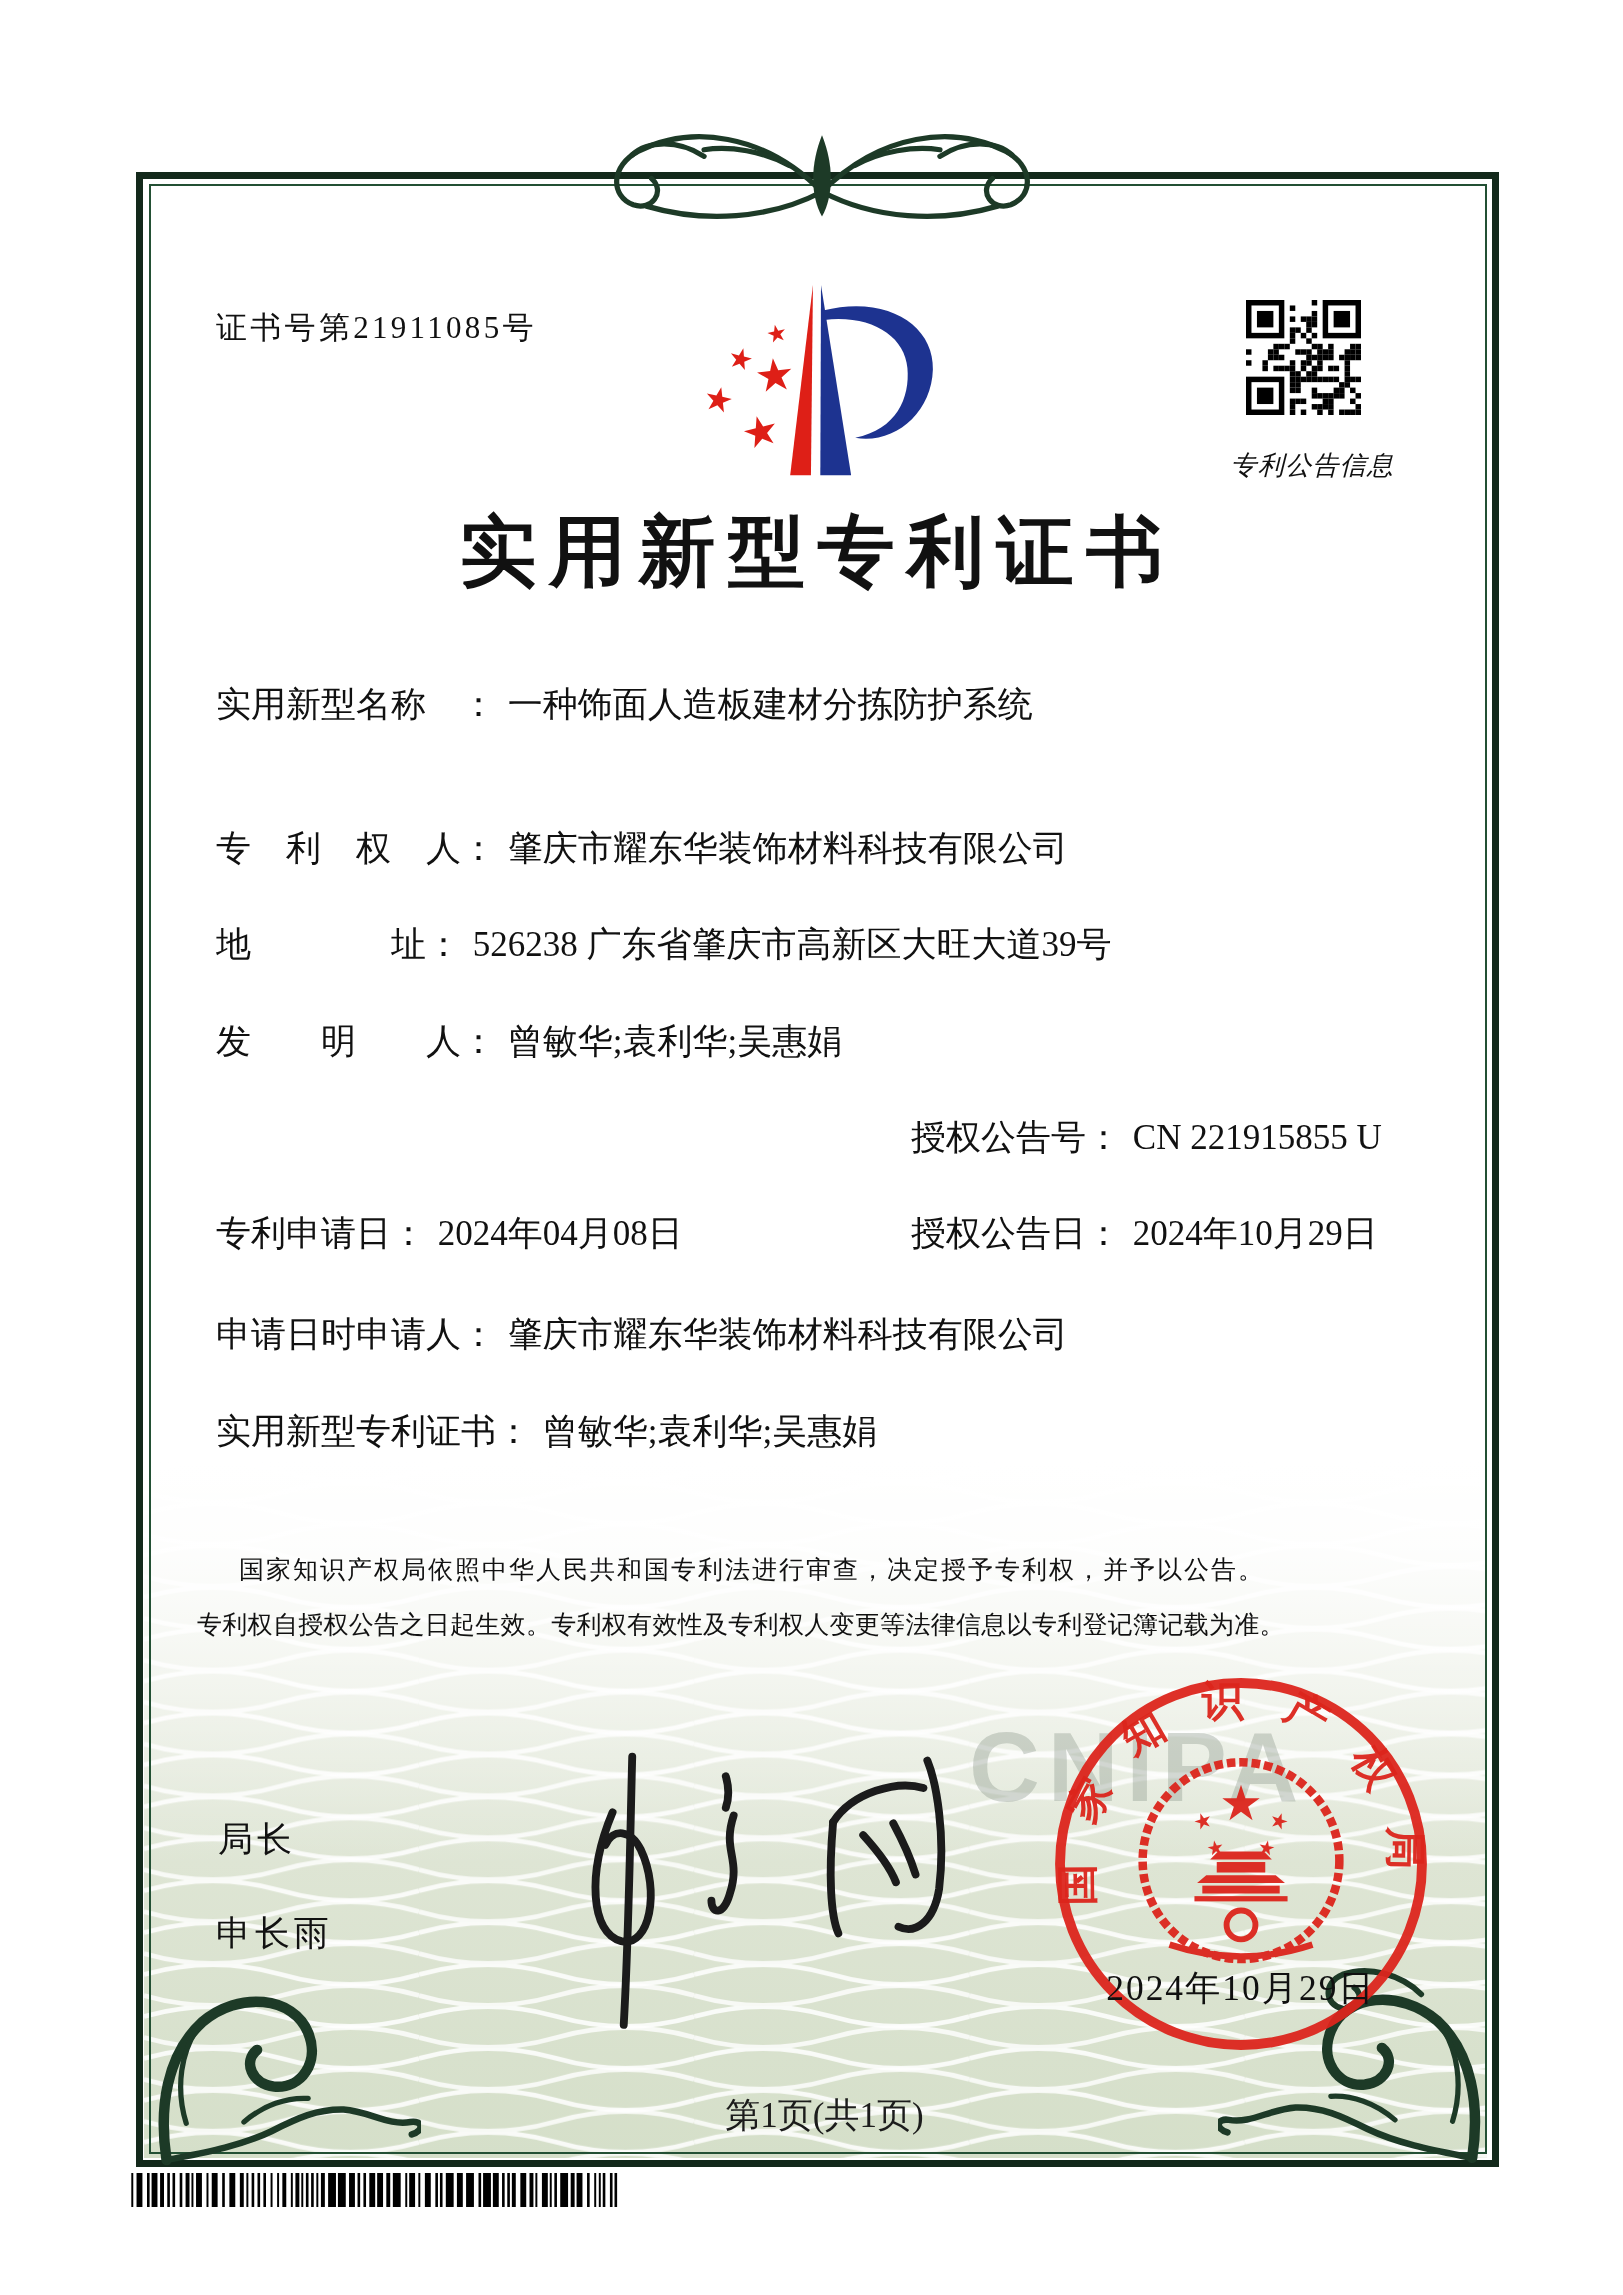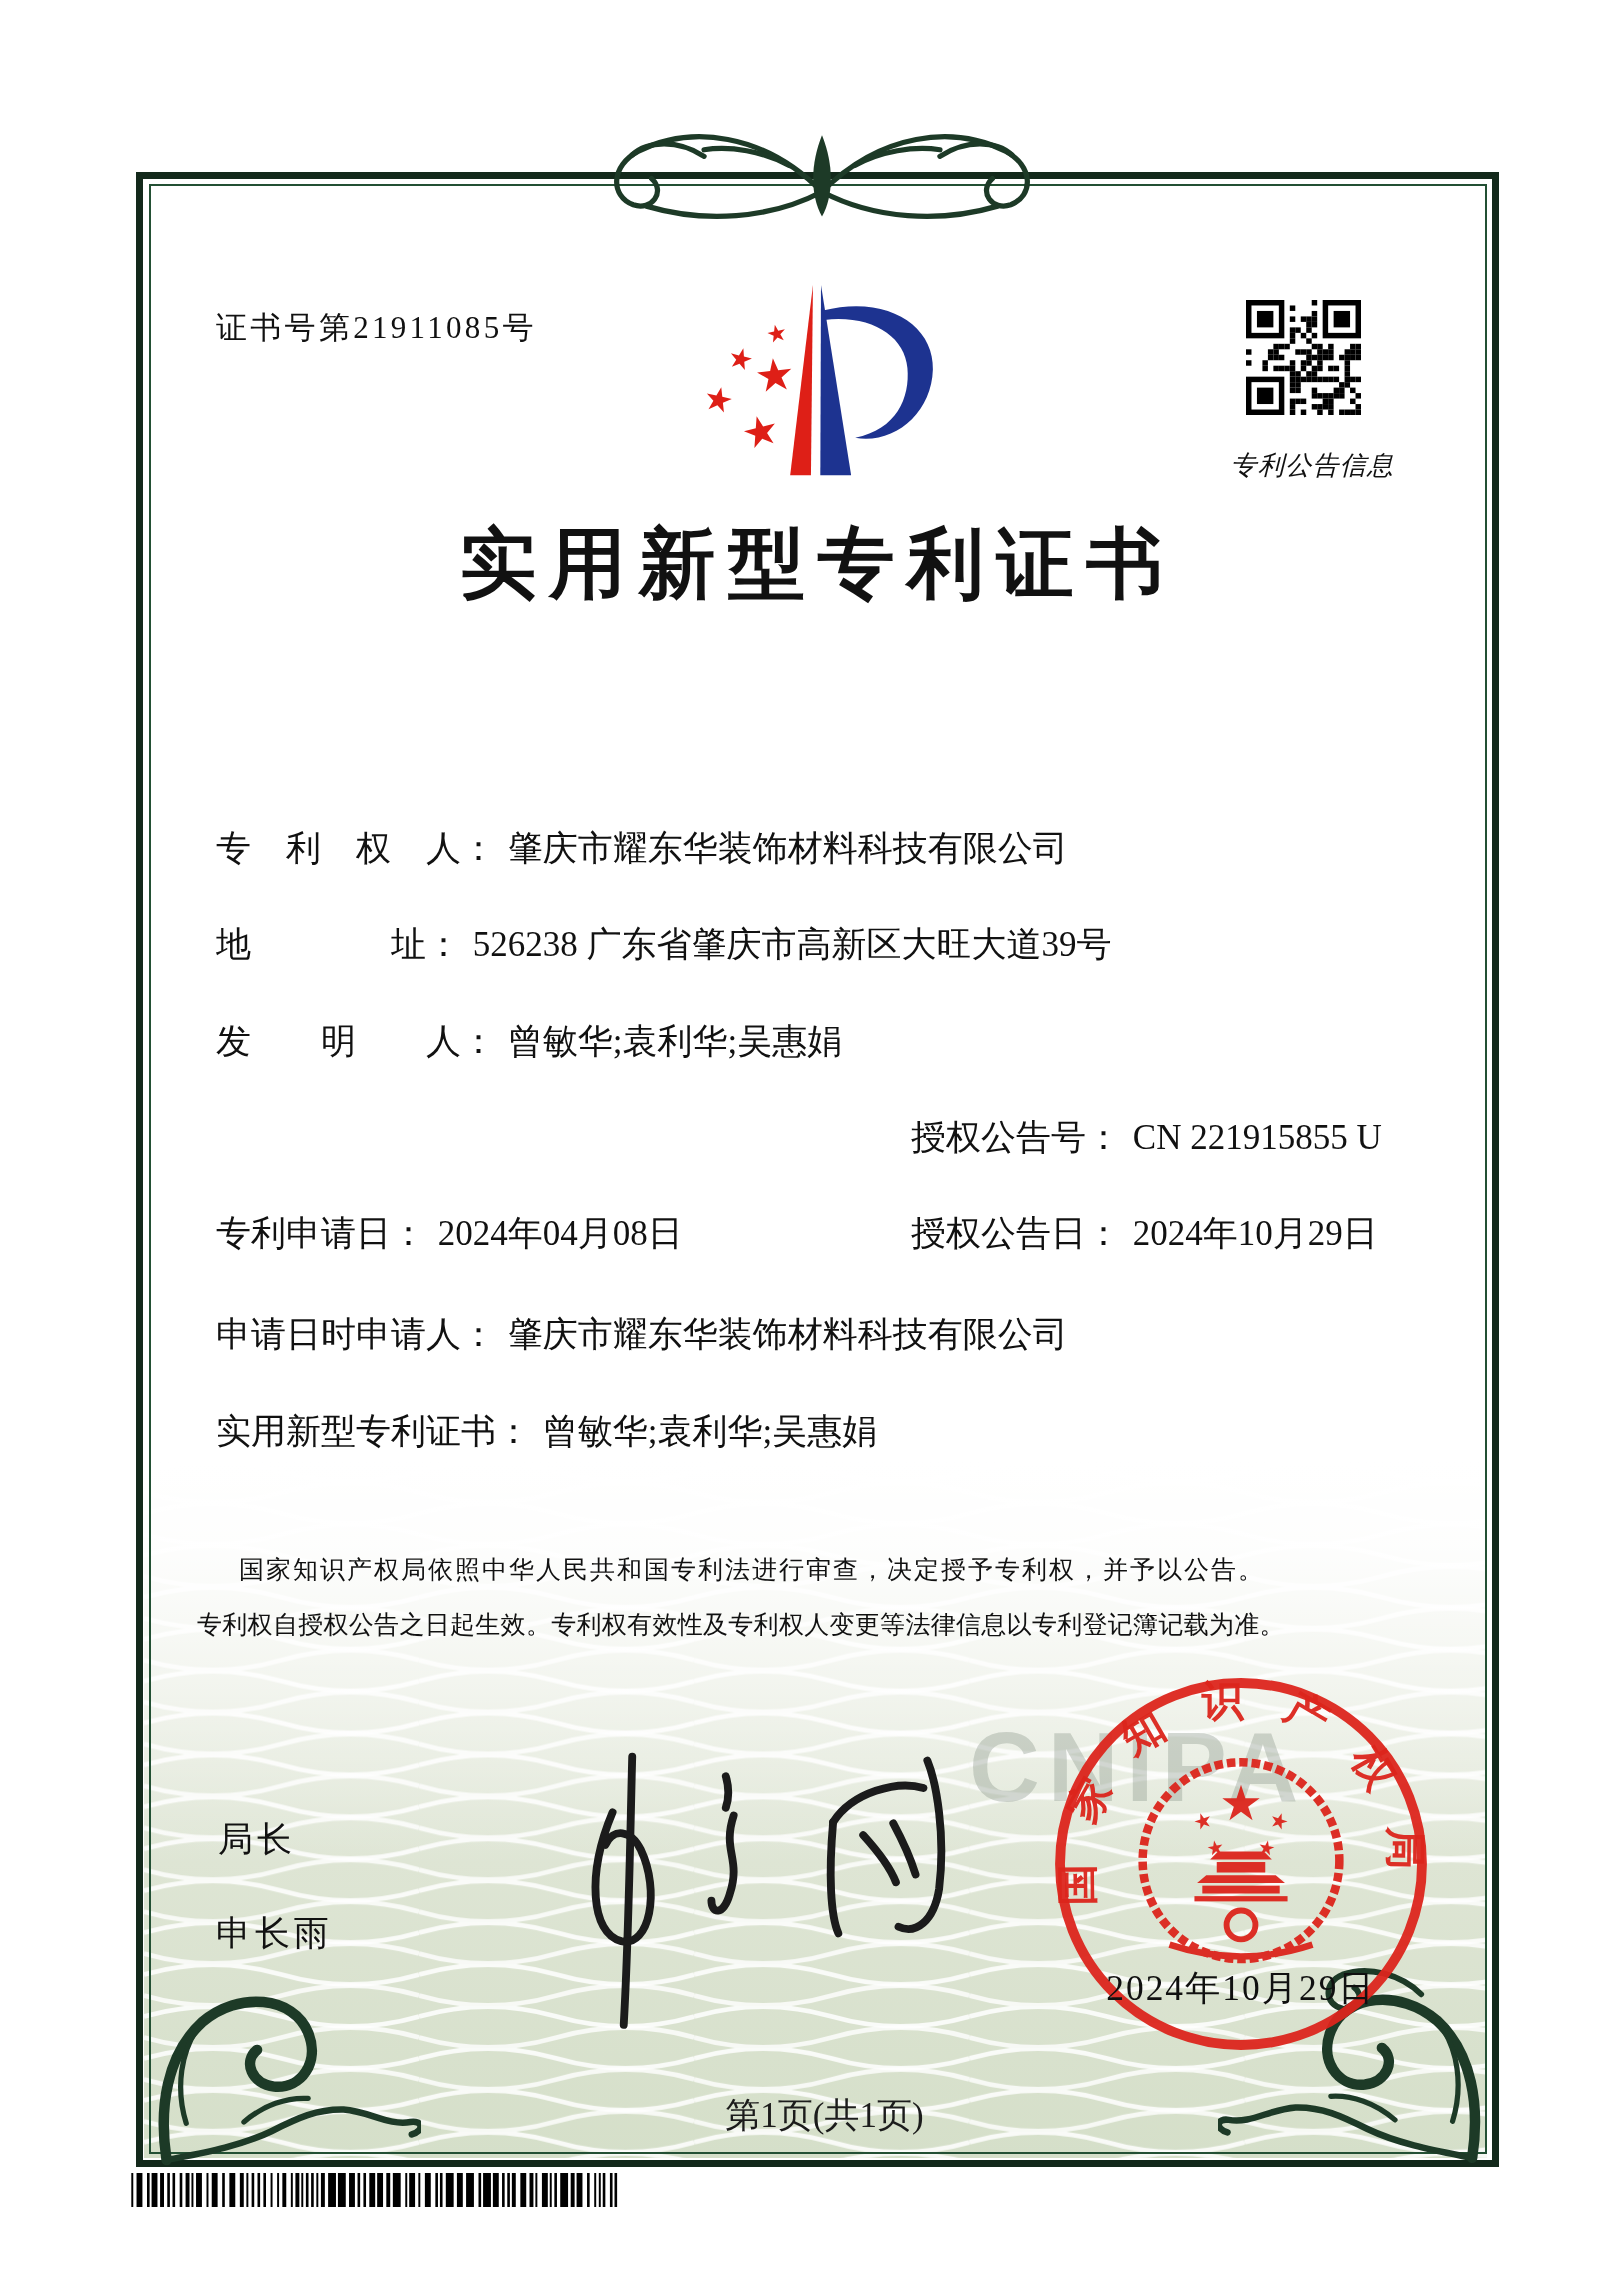--- a/index.html
+++ b/index.html
@@ -11,21 +11,21 @@
   
   .frame-outer{left:136px;top:172px;width:1363px;height:1995px;border:7.2px solid #13291b;box-sizing:border-box;z-index:4;}
   .frame-inner{left:149px;top:184px;width:1338px;height:1970px;border:2px solid #235034;box-sizing:border-box;z-index:4;}
   
   .waves{left:144px;top:1461px;width:1343px;height:697px;z-index:1;overflow:hidden;}
   .waves svg{display:block;}
   .waves .fade{position:absolute;left:0;top:0;right:0;bottom:0;
     background:linear-gradient(180deg,#ffffff 0%,rgba(255,255,255,.94) 12%,rgba(255,255,255,.6) 30%,rgba(255,255,255,0) 58%);}
   
   .certno{left:216px;top:307px;font-size:31px;letter-spacing:3.3px;z-index:6;}
-  .title{left:136px;top:501px;width:1363px;text-align:center;font-size:77px;font-weight:900;letter-spacing:12.5px;z-index:6;white-space:nowrap;margin-top:12px;}
+  .title{left:136px;top:501px;width:1363px;text-align:center;font-size:77px;font-weight:900;letter-spacing:12.5px;z-index:6;white-space:nowrap;}
   .qr-caption{left:1214px;top:448px;width:197px;text-align:center;font-size:26px;letter-spacing:1.3px;z-index:6;font-style:italic;}
   .row{left:216px;font-size:35px;z-index:6;white-space:nowrap;}
   .row .val{padding-left:11.8px;}
   .row2{left:911px;font-size:35px;z-index:6;white-space:nowrap;}
   .row2 .val{padding-left:11.8px;}
   .statement{left:197px;width:1254px;font-size:25px;z-index:6;line-height:1;}
   .st1{letter-spacing:2px;text-indent:42px;}
   .st2{letter-spacing:0.3px;}
   .director-label{left:218px;top:1816px;font-size:35px;letter-spacing:3.9px;z-index:7;}
   .director-name{left:216px;top:1910px;font-size:35px;letter-spacing:3.9px;z-index:7;}
@@ -245,20 +245,23 @@
       <rect x="125.71428571428572" y="8.380952380952381" width="41.904761904761905" height="41.904761904761905" fill="#fff"></rect>
       <rect x="134.0952380952381" y="16.761904761904763" width="25.142857142857146" height="25.142857142857146" fill="#000"></rect>
       <rect x="0" y="117.33333333333334" width="58.66666666666667" height="58.66666666666667" fill="#000"></rect>
       <rect x="8.380952380952381" y="125.71428571428572" width="41.904761904761905" height="41.904761904761905" fill="#fff"></rect>
       <rect x="16.761904761904763" y="134.0952380952381" width="25.142857142857146" height="25.142857142857146" fill="#000"></rect>
     </svg>
   <div class="abs qr-caption">专利公告信息</div>
 
   <div class="abs title">实用新型专利证书</div>
 
+  <div class="abs row" style="top:681px">
+    <span class="lbl">实用新型名称　：</span><span class="val">一种饰面人造板建材分拣防护系统</span>
+  </div>
   <div class="abs row" style="top:825px">
     <span class="lbl">专　利　权　人：</span><span class="val">肇庆市耀东华装饰材料科技有限公司</span>
   </div>
   <div class="abs row" style="top:921px">
     <span class="lbl">地　　　　址：</span><span class="val">526238 广东省肇庆市高新区大旺大道39号</span>
   </div>
   <div class="abs row" style="top:1018px">
     <span class="lbl">发　　明　　人：</span><span class="val">曾敏华;袁利华;吴惠娟</span>
   </div>
   <div class="abs row2" style="top:1114px">

